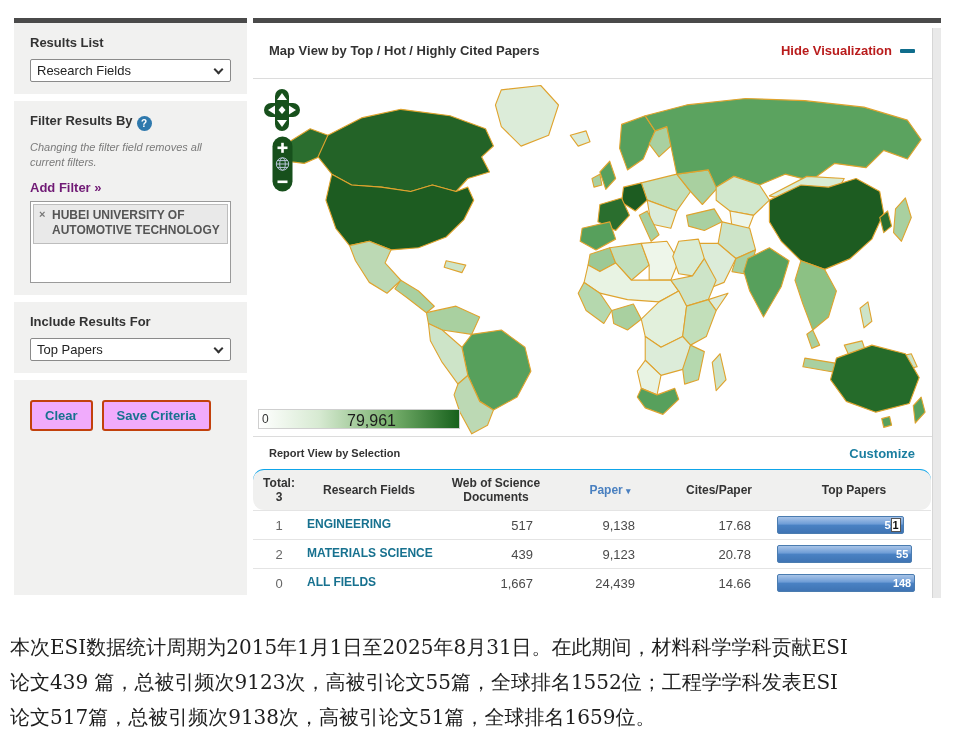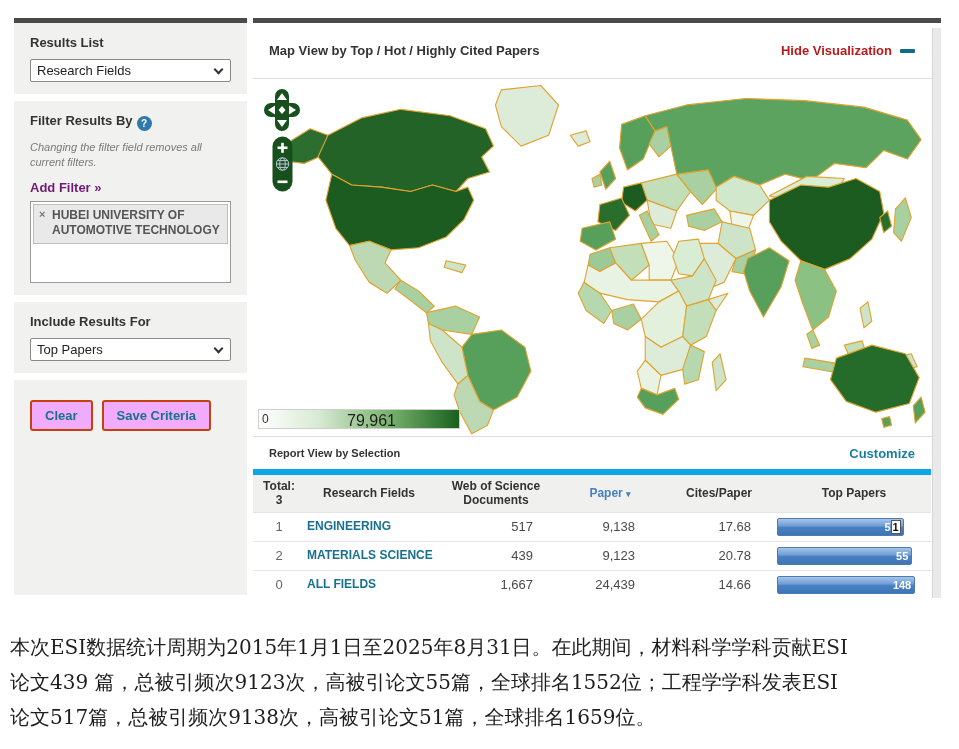--- a/index.html
+++ b/index.html
@@ -52,21 +52,21 @@
   .legend .min { position:absolute; left:3px; top:2px; font-size:12px; color:#333; }
   .legend .max { position:absolute; left:44%; top:2px; font-size:16px; color:#1c1c1c; }
 
   .report-header { height:33px; display:flex; align-items:center; justify-content:space-between;
                    padding:0 26px 0 16px; border-top:1px solid #dcdcdc; }
   .report-title { font-size:11px; font-weight:bold; color:#333; }
   .customize { font-size:13px; font-weight:bold; color:#1a7ea0; cursor:pointer; }
 
   .tbl { width:678px; }
   .tr { display:grid; grid-template-columns:52px 128px 126px 102px 116px 154px; align-items:center; }
-  .thead { background:#f0f0ef; min-height:41px; border-top:6px solid #0ea5e9; }
+  .thead { background:#f0f0ef; min-height:41px; border-top:1px solid #0ea5e9;border-radius:11px; }
   .th { font-size:12px; font-weight:bold; color:#333; text-align:center; line-height:1.2; padding:4px 2px; }
   .th.cites { color:#4a80c0; cursor:pointer; }
   .th.cites .arr { font-size:9px; }
   .row { border-top:1px solid #e4e4e4; min-height:29px; padding:3px 0; }
   .td-rank { font-size:13px; color:#666; text-align:center; }
   .td-field { font-size:12px; font-weight:bold; color:#17718f; line-height:1.15; cursor:pointer; padding-left:2px; }
   .td-num { font-size:13px; color:#4a4a4a; text-align:right; padding-right:26px; }
   .td-bar { padding-right:10px; }
   .tp-bar { height:18px; border:1px solid #4a7cb0; border-radius:2px;
             background:linear-gradient(to bottom,#a8c4e8 0%,#6d9cd6 45%,#4a82c4 50%,#3f74b4 100%);

